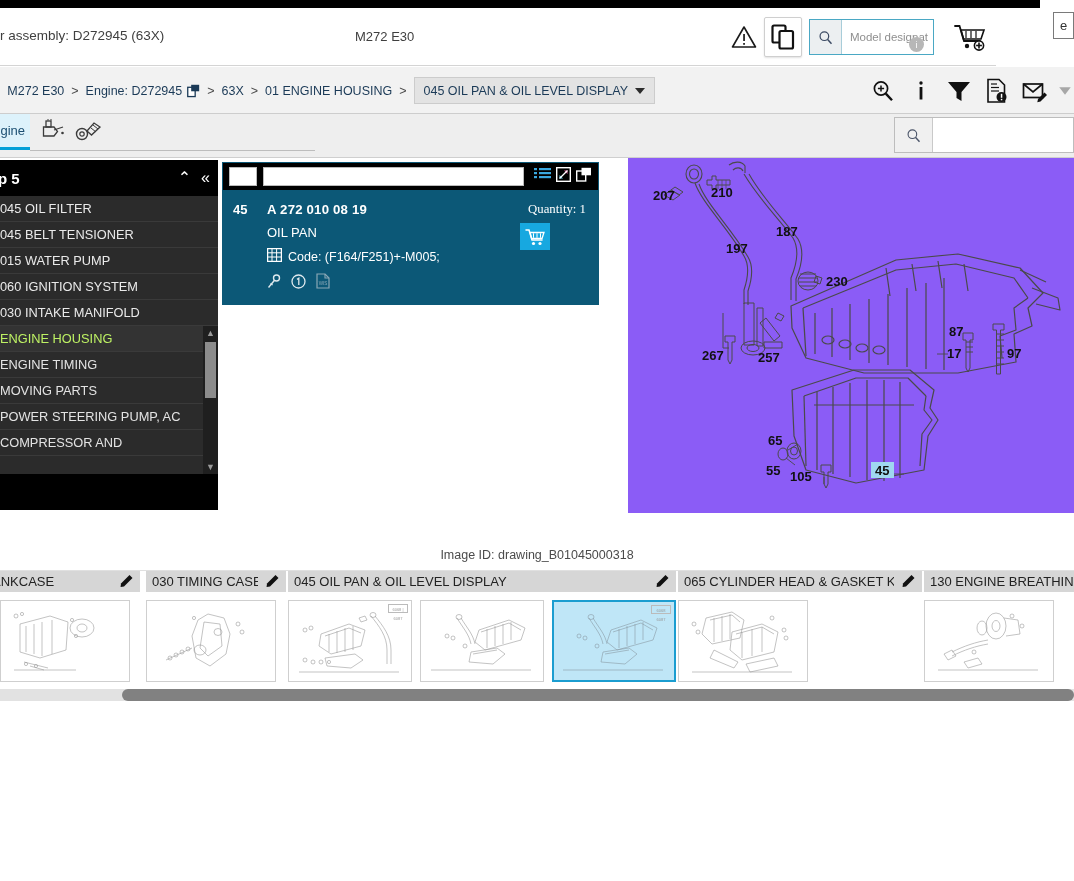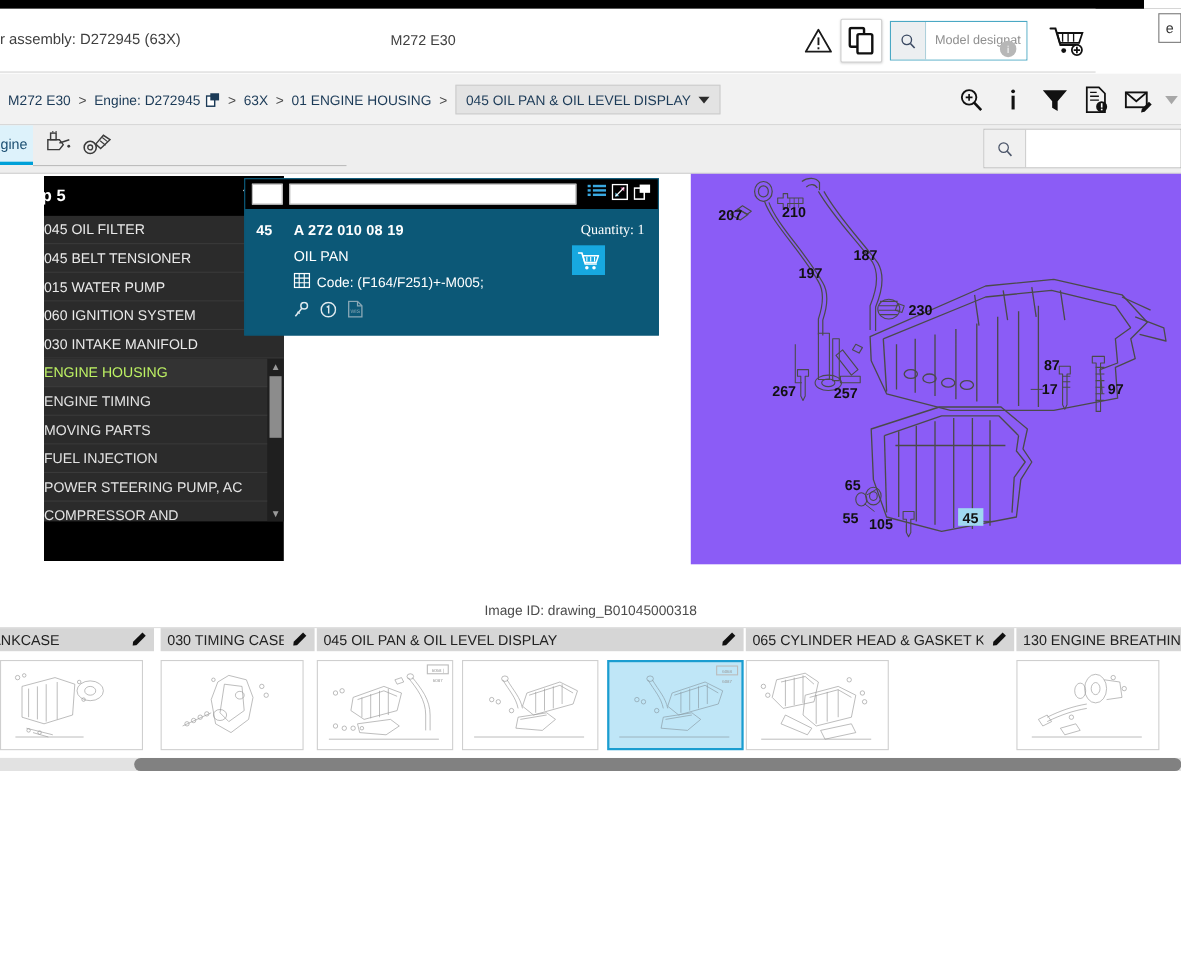--- a/index.html
+++ b/index.html
@@ -112,21 +112,20 @@
   }
   .tabrow-search .sbtn { width:38px; background:#f0f0f0; border-right:1px solid #c9c9c9;
     display:flex;align-items:center;justify-content:center;cursor:pointer; }
   .tabrow-search input { flex:1;border:0;outline:none;padding-left:6px;font-size:12px;
     font-family:"Liberation Sans",sans-serif; min-width:0; }
 
   
   .sidebar {
     position:absolute; left:0; top:160px; width:218px; height:350px;
     background:#000;
-    margin-left:40px;
   }
   .sb-head {
     height:36px; background:#000; color:#fff; display:flex; align-items:center;
     padding-left:0px; position:relative;
   }
   .sb-head-title { font-size:15px; font-weight:bold; margin-left:-2px; }
   .sb-head-ic { position:absolute; display:flex; align-items:center; gap:10px; right:8px; }
   .chev { color:#fff; font-size:16px; cursor:pointer; line-height:1; }
   .sb-list { background:#2b2b2b; }
   .sb-item {
@@ -416,21 +415,20 @@
       <div class="sb-item">015 WATER PUMP</div>
       <div class="sb-item">060 IGNITION SYSTEM</div>
       <div class="sb-item">030 INTAKE MANIFOLD</div>
     </div>
 
 
     <div class="sb-groups">
       <div class="sb-g sel">ENGINE HOUSING</div>
       <div class="sb-g">ENGINE TIMING</div>
       <div class="sb-g">MOVING PARTS</div>
-      <div class="sb-g">FUEL INJECTION</div>
       <div class="sb-g">POWER STEERING PUMP, AC</div>
       <div class="sb-g">COMPRESSOR AND</div>
 
       <div class="sb-scroll">
         <div class="arrow-up">▲</div>
         <div class="thumb"></div>
         <div class="arrow-dn">▼</div>
       </div>
     </div>
   </div>

